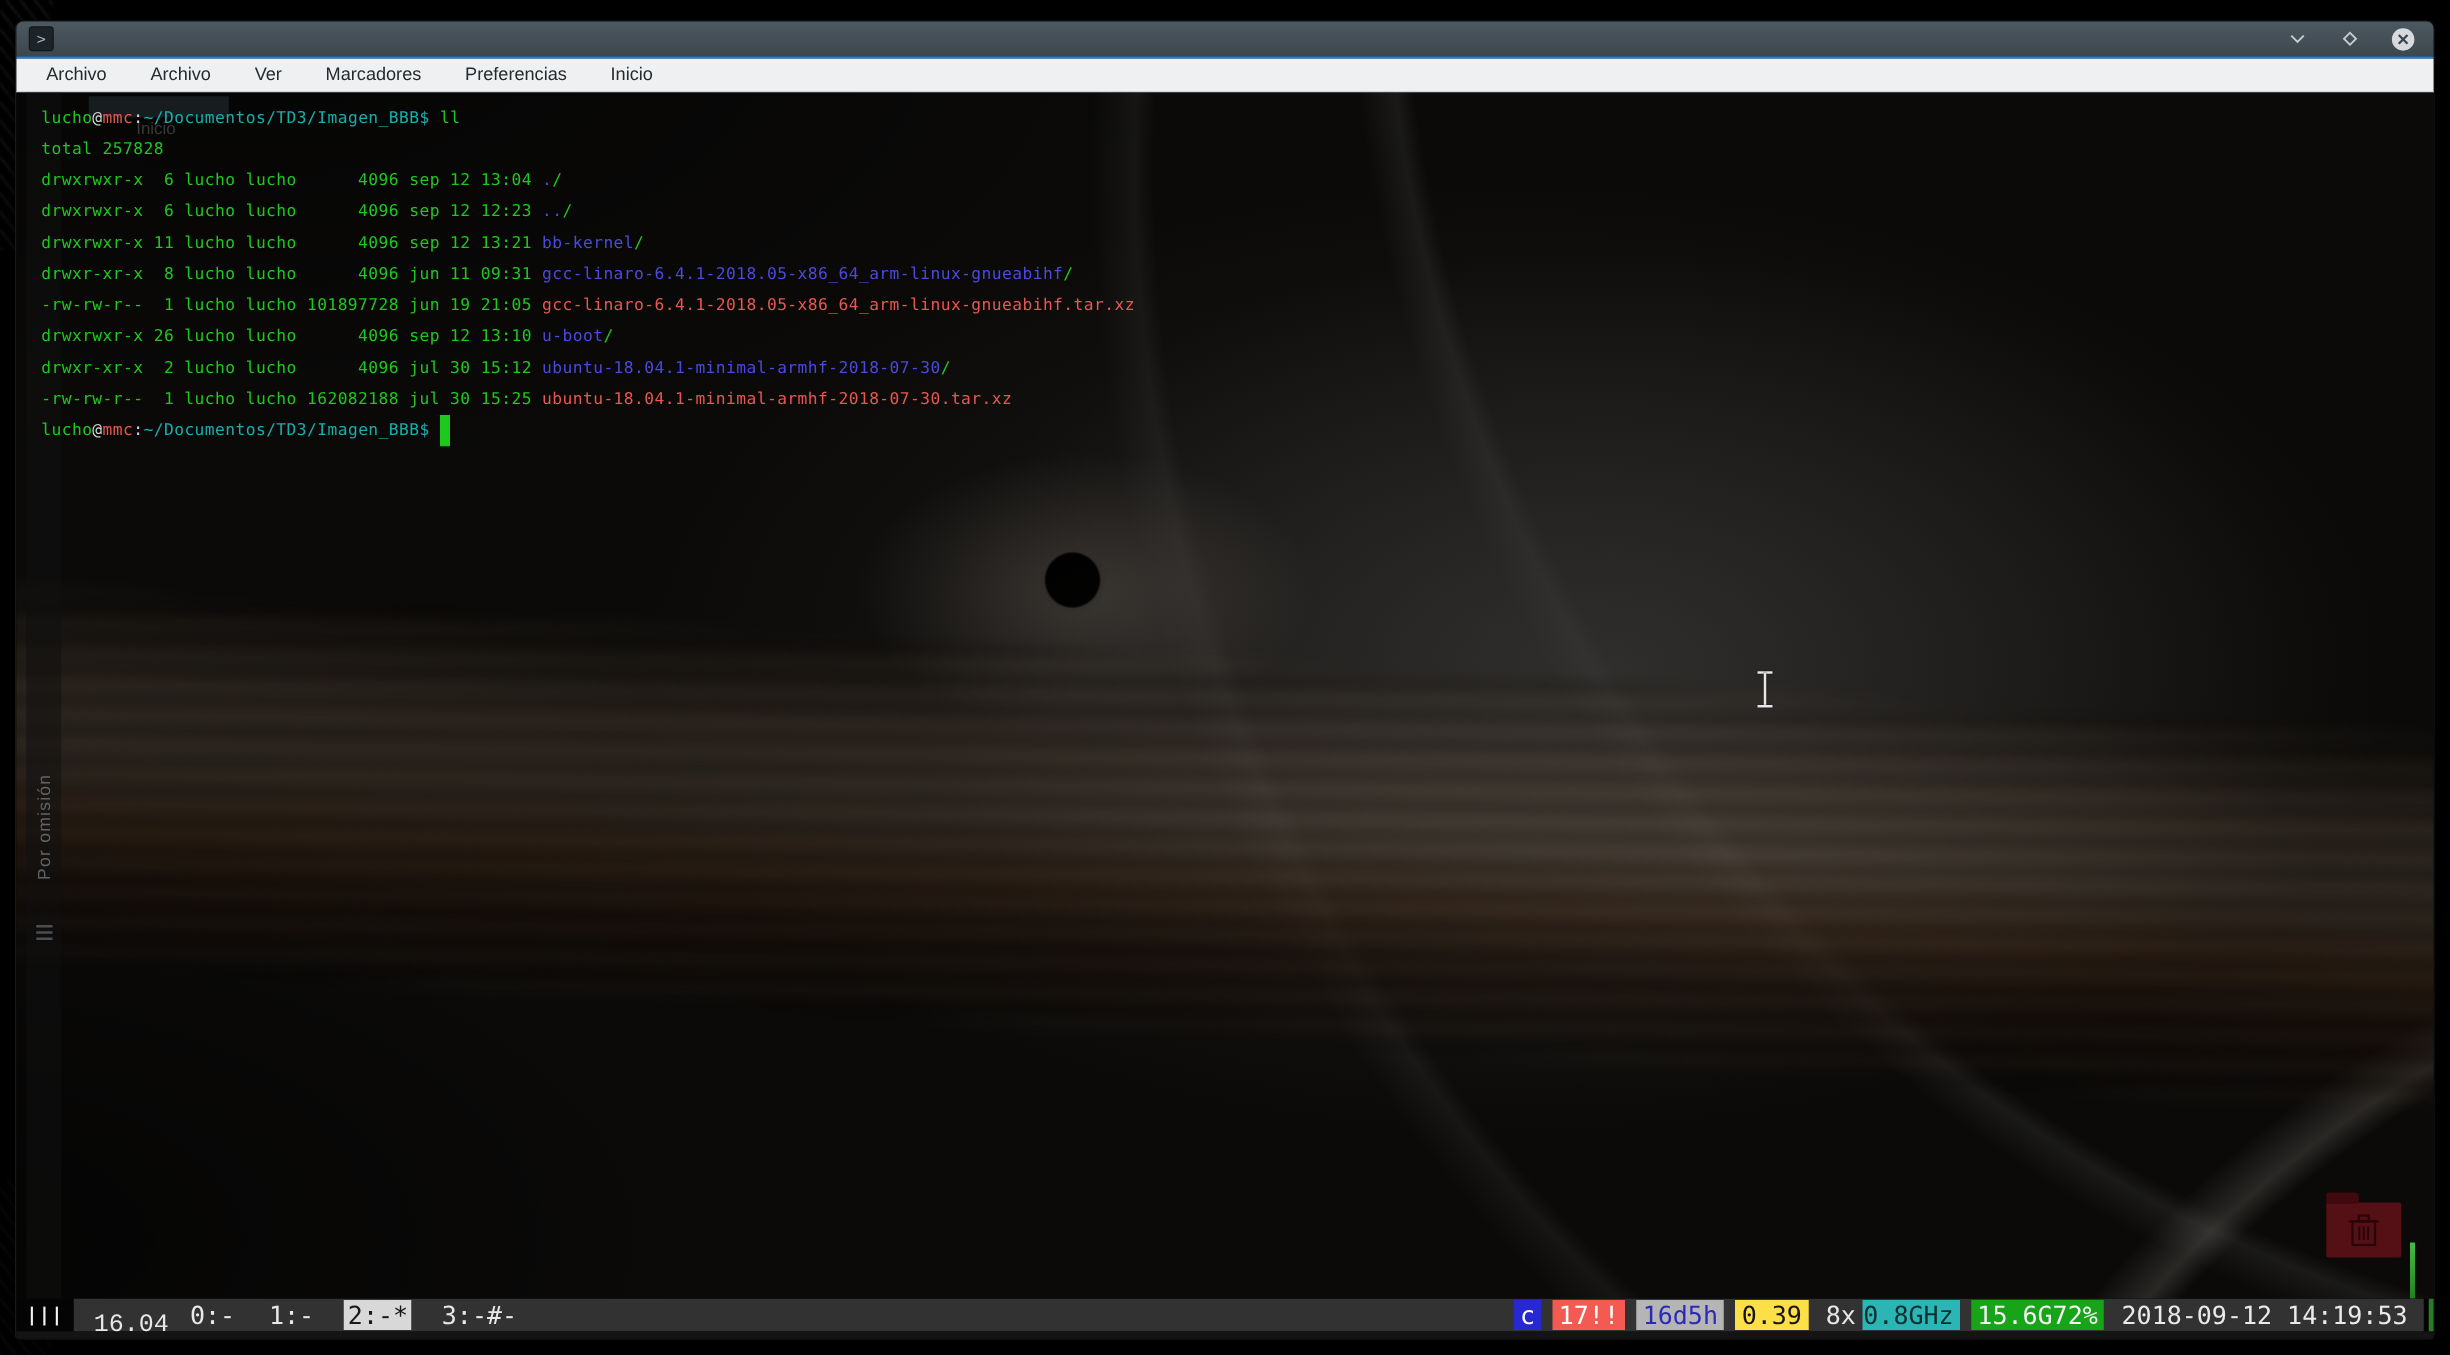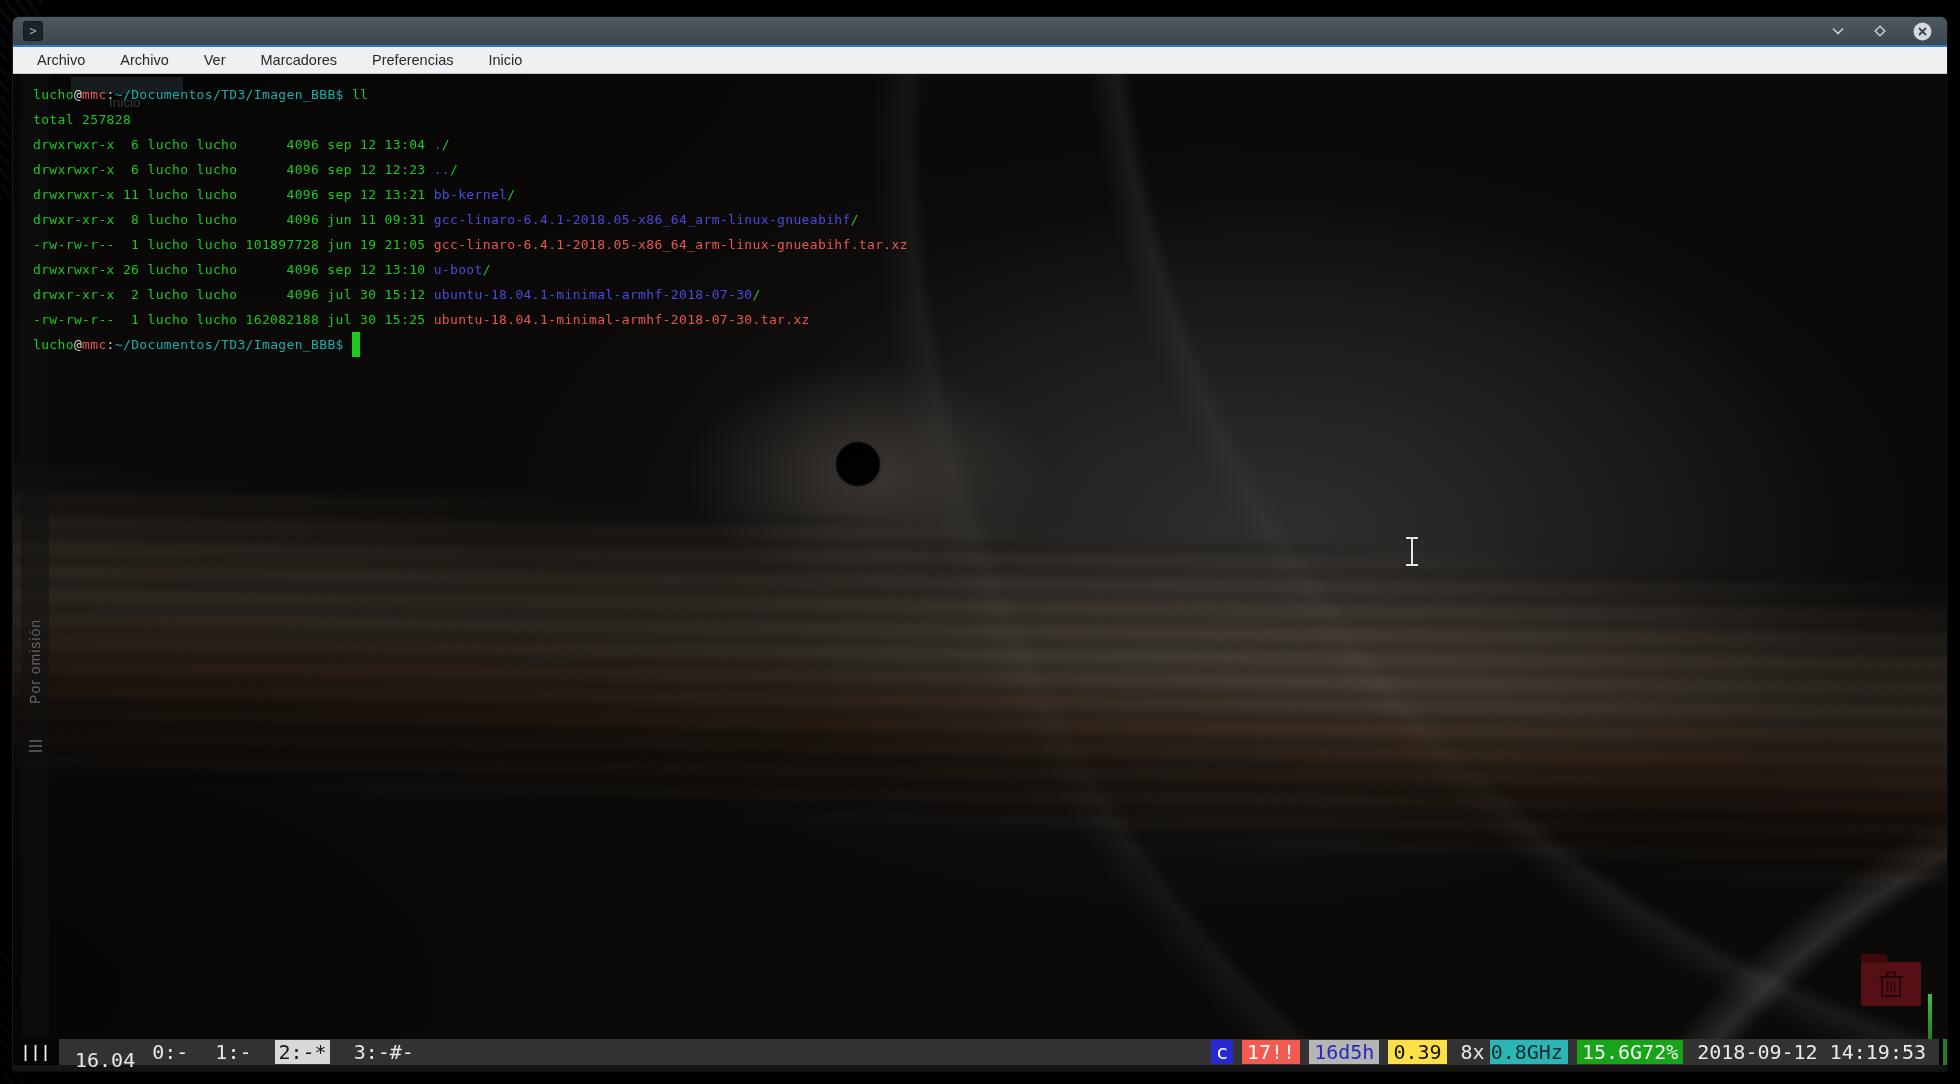--- a/index.html
+++ b/index.html
@@ -87,21 +87,21 @@
   .green-edge-bar { position:absolute; right:15px; top:920px; width:4px; height:50px; z-index:4;
     background:linear-gradient(#45bc45, #1e7a1e); }
 
   
   .statusbar { height:26px; flex:0 0 auto; background:#040404; display:flex; align-items:stretch;
     font-family:"DejaVu Sans Mono", monospace; font-size:20px; z-index:5; position:relative; }
   .sb-indicator { flex:0 0 auto; width:46px; display:flex; align-items:center; justify-content:center;
     color:#f2f2f2; font-weight:bold; font-size:15px; letter-spacing:1px; }
   .sb-main { flex:1 1 auto; background:#323232; display:flex; align-items:center;
     padding:0 8px; color:#e8e8e8; }
-  .sb-session { margin:16px 14px 0 8px; }
+  .sb-session { margin:16px 14px 0 8px;font-family:Liberation Mono, monospace; }
   .tmux-window-list { display:flex; align-items:center; gap:21px; }
   .tmux-win { padding:0 3px; }
   .tmux-win.active { background:#d8d8d8; color:#181818; }
   .tmux-right { margin-left:auto; display:flex; align-items:center; }
   .tmux-seg { margin-left:9px; padding:0 5px; white-space:pre; }
   .tmux-seg.nogap { margin-left:0; padding-left:1px; }
   .sb-endbar { flex:0 0 auto; width:4px; background:#2a7a2a; margin-left:4px; }
   .bottom-strip { height:6px; flex:0 0 auto; background:#141414; }
 </style>
 </head>

